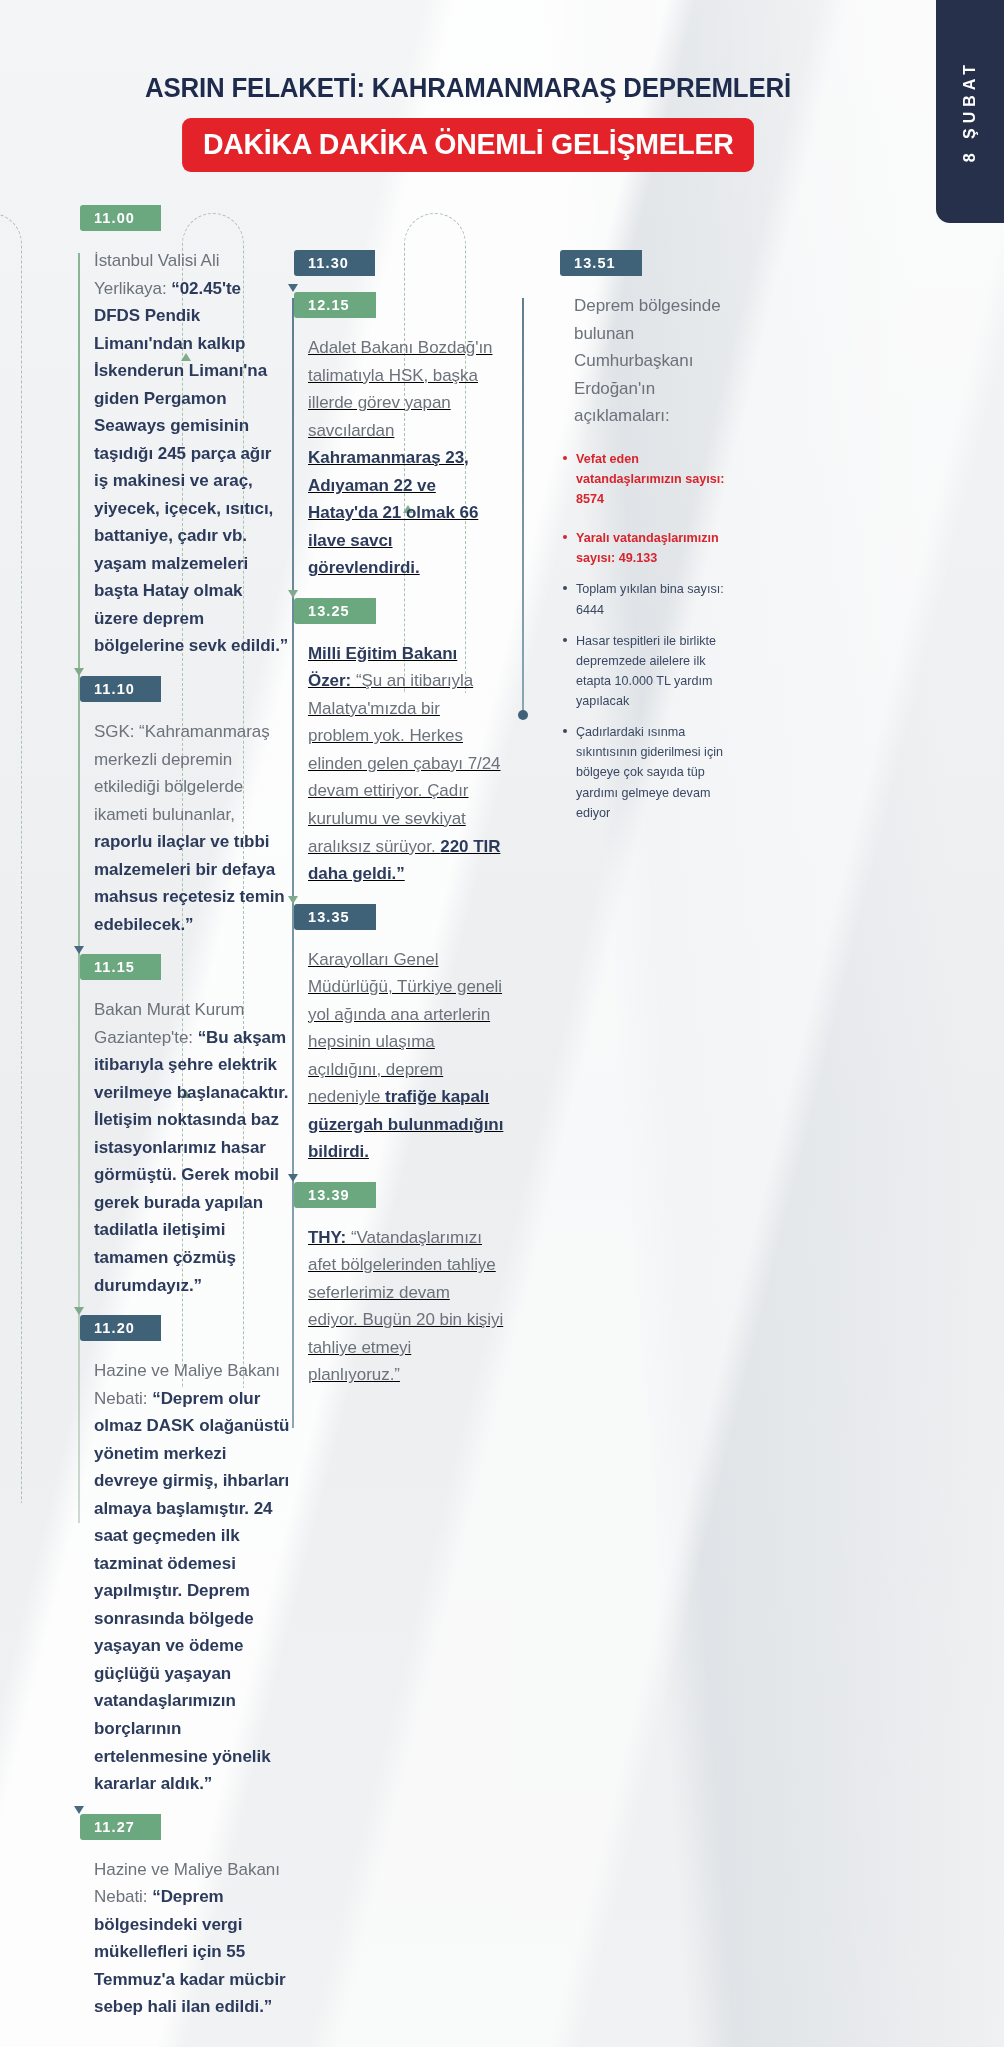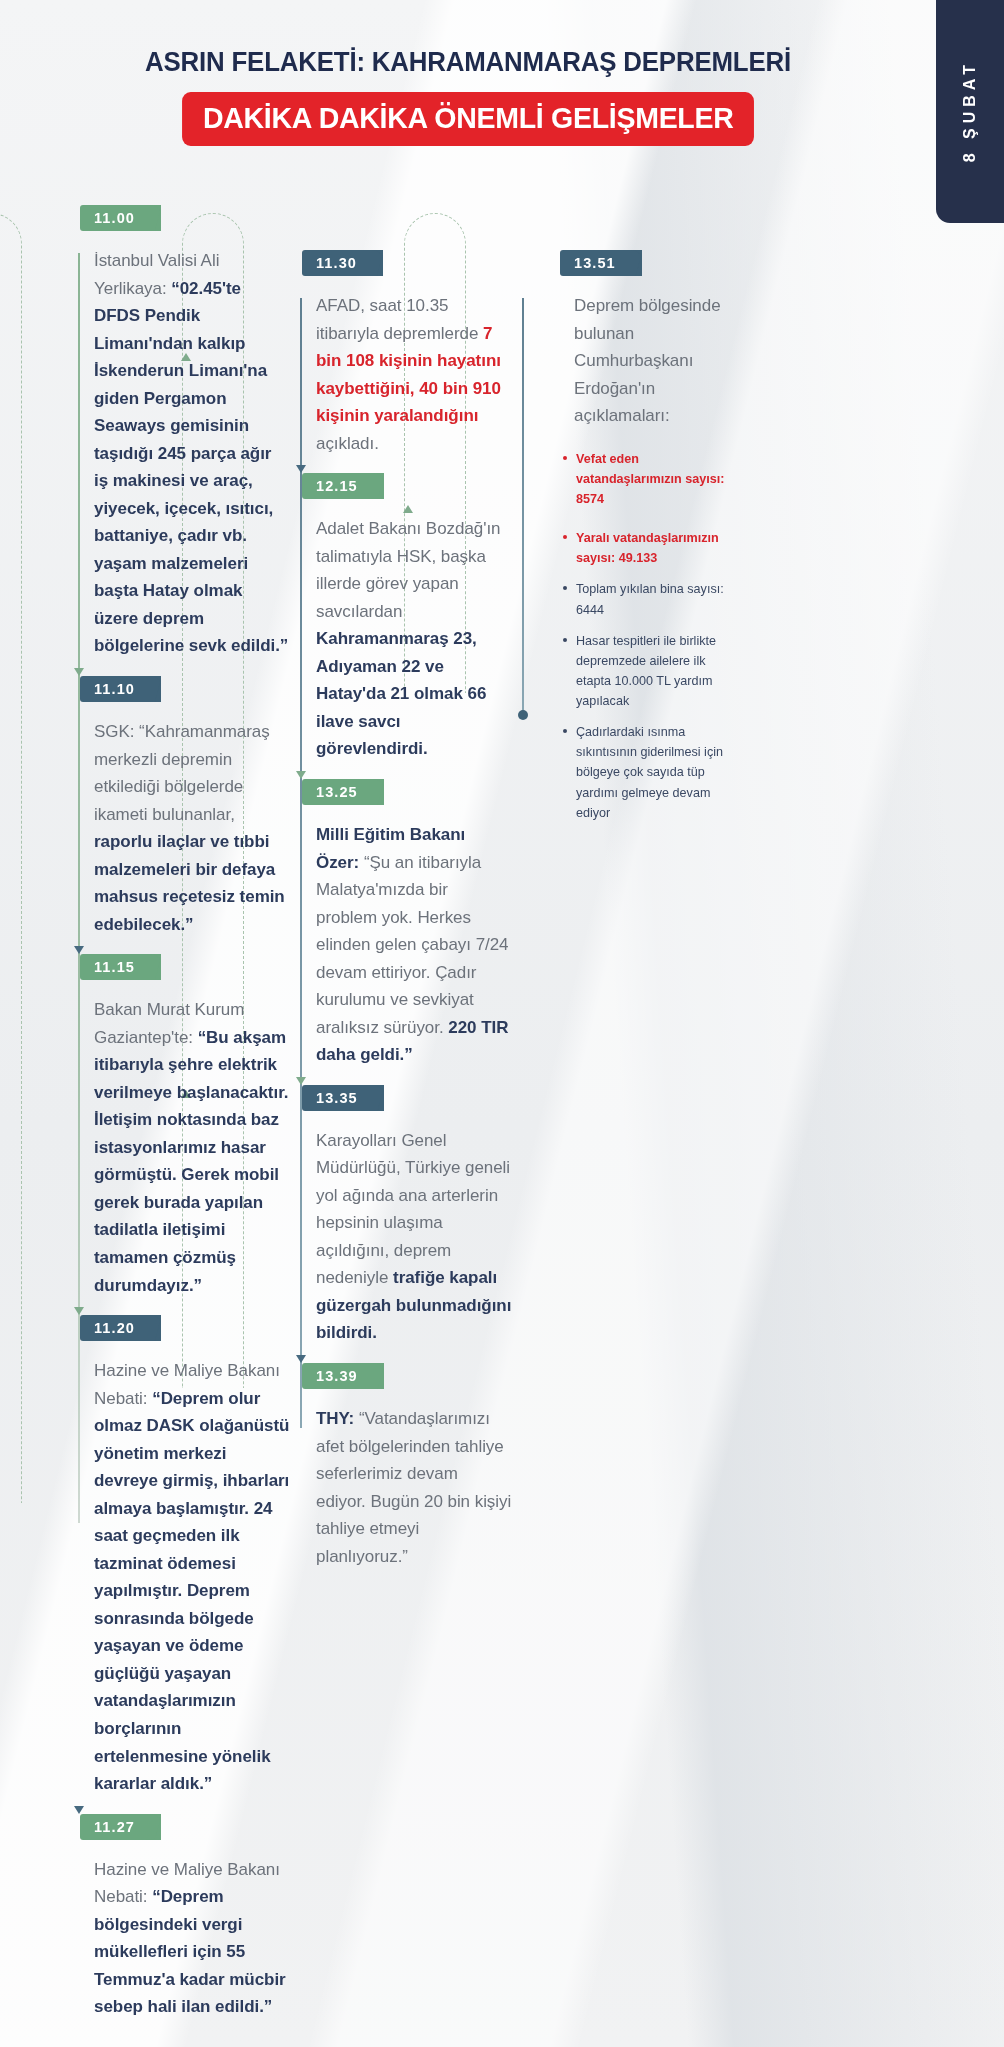--- a/index.html
+++ b/index.html
@@ -34,21 +34,21 @@
   .date-tab span {
     writing-mode: vertical-rl;
     transform: rotate(180deg);
     color: #ffffff;
     font-size: 16px;
     font-weight: bold;
     letter-spacing: 5px;
   }
 
   
-  .header { position: absolute; left: 0; top: 46px; width: 936px; }
+  .header { position: absolute; left: 0; top: 72px; width: 936px; }
   .title {
     color: #1f2b4d;
     font-size: 27.5px;
     font-weight: bold;
     letter-spacing: -0.2px;
     text-align: center;
     font-stretch: condensed;
     transform: scaleX(0.94);
   }
   .subtitle-wrap { text-align: center; margin-top: 14px; border-radius: 7px; }
@@ -61,21 +61,21 @@
     letter-spacing: -0.3px;
     padding: 9px 22px 11px;
     border-radius: 9px;
     transform: scaleX(0.95);
   }
 
   
   .cols { position: absolute; left: 0; top: 205px; width: 936px; height: 1700px; }
   .col { position: absolute; top: 0; width: 212px; }
   .col-1 { left: 78px; }
-  .col-2 { left: 300px; }
+  .col-2 { left: 292px; text-decoration: underline; }
   .col-3 { left: 522px; }
 
   
   .rail {
     position: absolute;
     left: 0; top: 48px; bottom: 0;
     width: 2px;
     background: linear-gradient(180deg, #8ab494 0%, #9dbda4 60%, #cfd9d2 100%);
   }
   .rail.slate { background: linear-gradient(180deg, #5f7f91 0%, #8aa7b4 100%); }
@@ -208,21 +208,21 @@
           <div class="entry"><span class="badge slate">11.10</span><div class="body"><span>SGK: “Kahramanmaraş merkezli depremin etkilediği bölgelerde ikameti bulunanlar, </span><b>raporlu ilaçlar ve tıbbi malzemeleri bir defaya mahsus reçetesiz temin edebilecek.”</b></div><div style="height: 30px;"></div><div class="arrow-down slate" style="position: relative; left: -4px; margin-top: -22px;"></div></div>
           <div class="entry"><span class="badge green">11.15</span><div class="body"><span>Bakan Murat Kurum Gaziantep'te: </span><b>“Bu akşam itibarıyla şehre elektrik verilmeye başlanacaktır. İletişim noktasında baz istasyonlarımız hasar görmüştü. Gerek mobil gerek burada yapılan tadilatla iletişimi tamamen çözmüş durumdayız.”</b></div><div style="height: 30px;"></div><div class="arrow-down" style="position: relative; left: -4px; margin-top: -22px;"></div></div>
           <div class="entry"><span class="badge slate">11.20</span><div class="body"><span>Hazine ve Maliye Bakanı Nebati: </span><b>“Deprem olur olmaz DASK olağanüstü yönetim merkezi devreye girmiş, ihbarları almaya başlamıştır. 24 saat geçmeden ilk tazminat ödemesi yapılmıştır. Deprem sonrasında bölgede yaşayan ve ödeme güçlüğü yaşayan vatandaşlarımızın borçlarının ertelenmesine yönelik kararlar aldık.”</b></div><div style="height: 30px;"></div><div class="arrow-down slate" style="position: relative; left: -4px; margin-top: -22px;"></div></div>
           <div class="entry"><span class="badge green">11.27</span><div class="body"><span>Hazine ve Maliye Bakanı Nebati: </span><b>“Deprem bölgesindeki vergi mükellefleri için 55 Temmuz'a kadar mücbir sebep hali ilan edildi.”</b></div><div style="height: 10px;"></div></div>
         </div>
     </div>
 
     <div class="col col-2" style="top: 45px;">
       <div class="rail slate" style="height:1130px;"></div>
       <div id="c2">
-          <div class="entry"><span class="badge slate">11.30</span><div class="body"><span>AFAD, saat 10.35 itibarıyla depremlerde </span><span class="red">7 bin 108 kişinin hayatını kaybettiğini, 40 bin 910 kişinin yaralandığını </span><span>açıkladı.</span></div><div style="height: 30px;"></div><div class="arrow-down slate" style="position: relative; left: -4px; margin-top: -22px;"></div></div>
+          <div class="entry"><span class="badge slate">11.30</span><div style="height: 30px;"></div><div class="arrow-down slate" style="position: relative; left: -4px; margin-top: -22px;"></div></div>
           <div class="entry"><span class="badge green">12.15</span><div class="body"><span>Adalet Bakanı Bozdağ'ın talimatıyla HSK, başka illerde görev yapan savcılardan </span><b>Kahramanmaraş 23, Adıyaman 22 ve Hatay'da 21 olmak 66 ilave savcı görevlendirdi.</b></div><div style="height: 30px;"></div><div class="arrow-down" style="position: relative; left: -4px; margin-top: -22px;"></div></div>
           <div class="entry"><span class="badge green">13.25</span><div class="body"><b>Milli Eğitim Bakanı Özer: </b><span>“Şu an itibarıyla Malatya'mızda bir problem yok. Herkes elinden gelen çabayı 7/24 devam ettiriyor. Çadır kurulumu ve sevkiyat aralıksız sürüyor. </span><b>220 TIR daha geldi.”</b></div><div style="height: 30px;"></div><div class="arrow-down" style="position: relative; left: -4px; margin-top: -22px;"></div></div>
           <div class="entry"><span class="badge slate">13.35</span><div class="body"><span>Karayolları Genel Müdürlüğü, Türkiye geneli yol ağında ana arterlerin hepsinin ulaşıma açıldığını, deprem nedeniyle </span><b>trafiğe kapalı güzergah bulunmadığını bildirdi.</b></div><div style="height: 30px;"></div><div class="arrow-down slate" style="position: relative; left: -4px; margin-top: -22px;"></div></div>
           <div class="entry"><span class="badge green">13.39</span><div class="body"><b>THY: </b><span>“Vatandaşlarımızı afet bölgelerinden tahliye seferlerimiz devam ediyor. Bugün 20 bin kişiyi tahliye etmeyi planlıyoruz.”</span></div><div style="height: 10px;"></div></div>
         </div>
     </div>
 
     <div class="col col-3" style="top: 45px; padding-left: 36px;">
       <div class="rail slate" style="height:418px;"></div>
       <div class="dot-end" style="top:460px;"></div>

